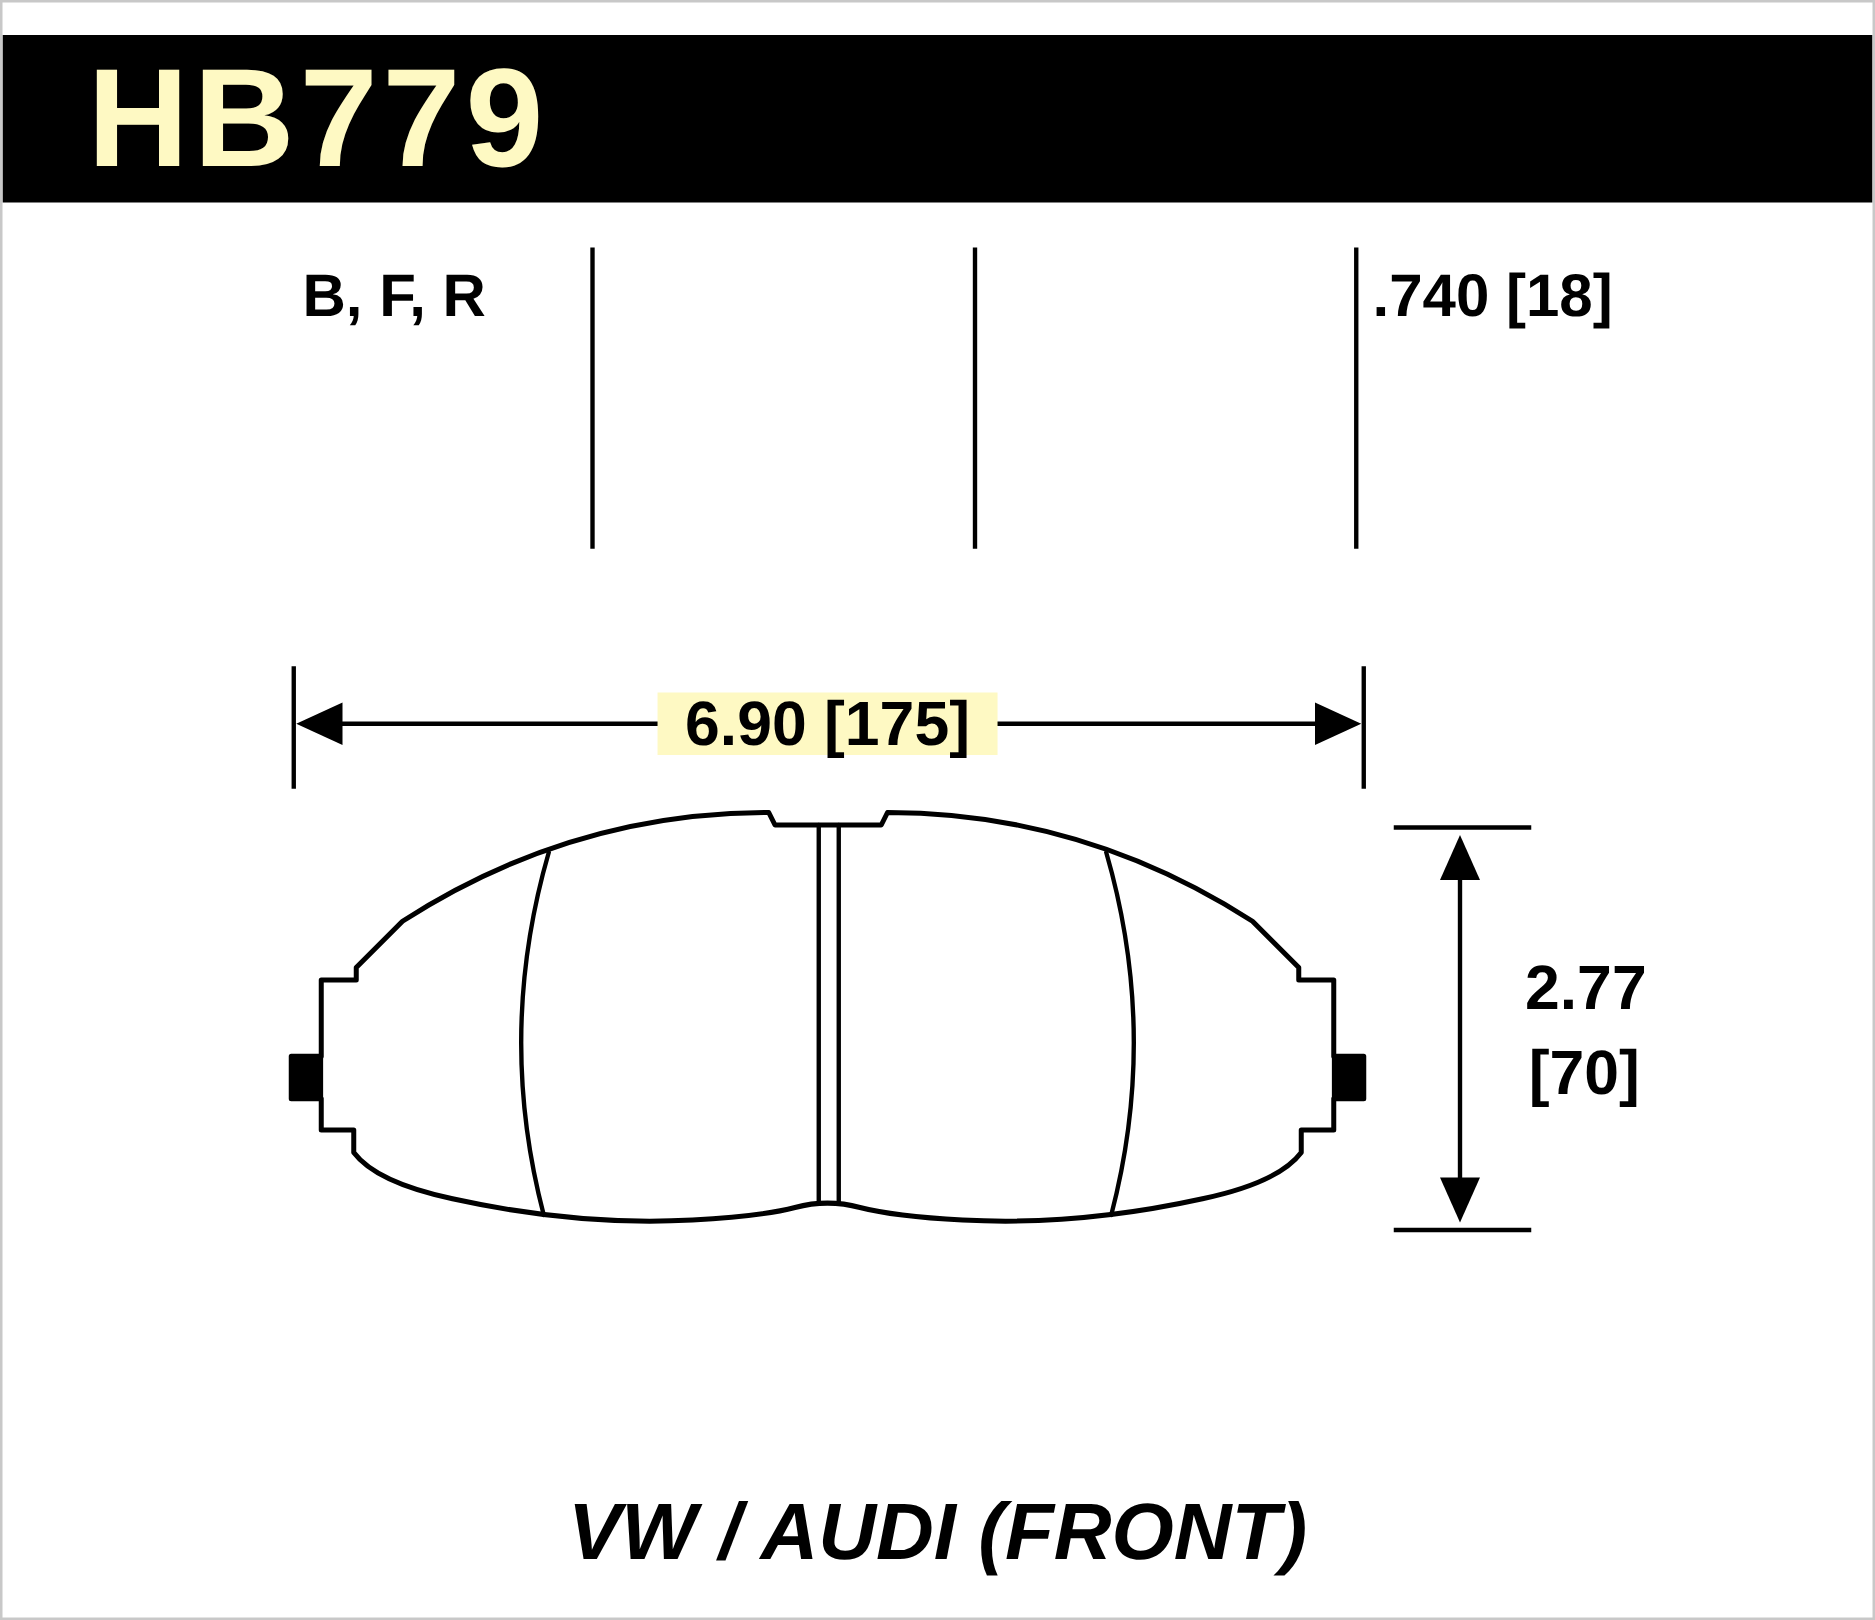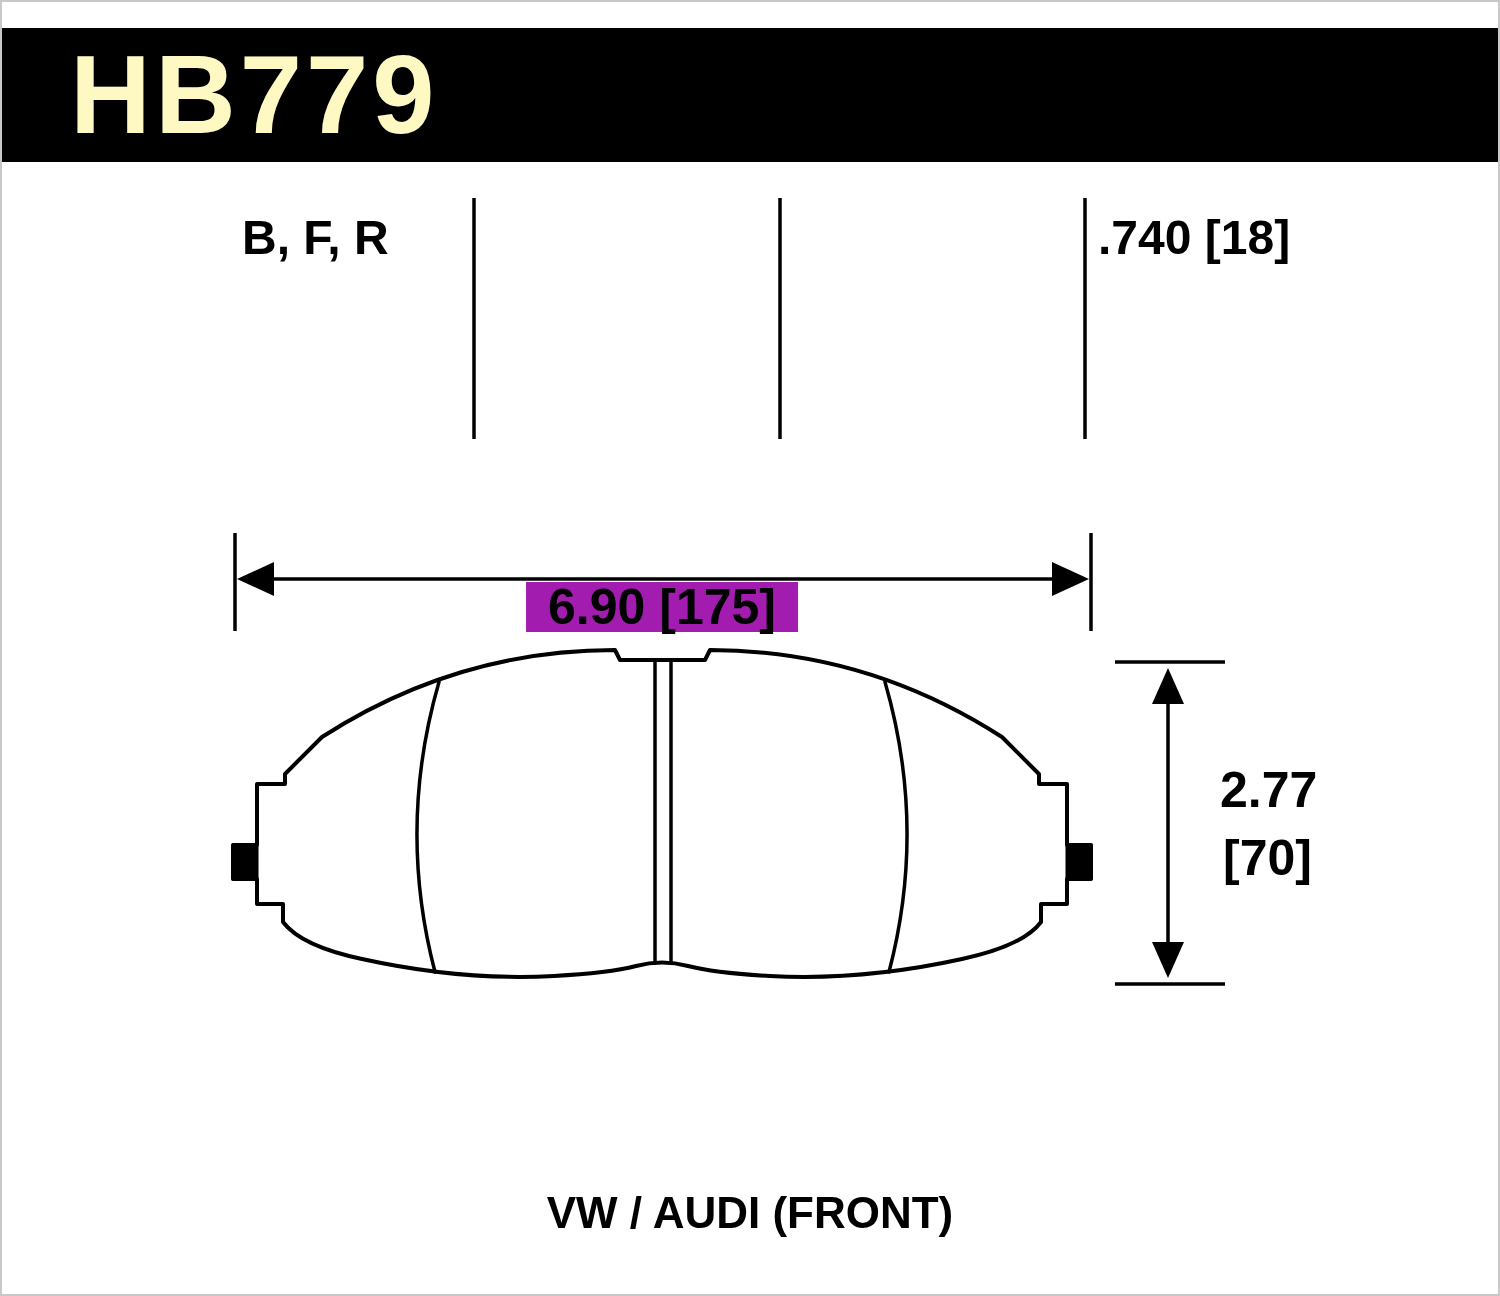--- a/index.html
+++ b/index.html
@@ -40,33 +40,33 @@
   .dim-label{
     position:absolute;
     font-size:50px;
     font-weight:700;
     white-space:nowrap;
     line-height:1;
   }
   .width-label{
     left:660px;top:577px;
     transform:translate(-50%,-50%);
-    background:#a21caf;
+    background:#fef9c3;
     padding:0 22px;
-    margin-top:28px;
   }
   .height-label-1{left:1218px;top:763px;}
   .height-label-2{left:1221px;top:831px;}
   .application{
     position:absolute;
     left:50%;top:1186px;
     transform:translateX(-50%);
-    font-size:44px;
+    font-size:64px;
     font-weight:700;
     white-space:nowrap;
+    font-style:italic;
   }
   svg.diagram{
     position:absolute;left:0;top:0;
   }
 </style>
 </head>
 <body>
 
 <div class="page">
 

